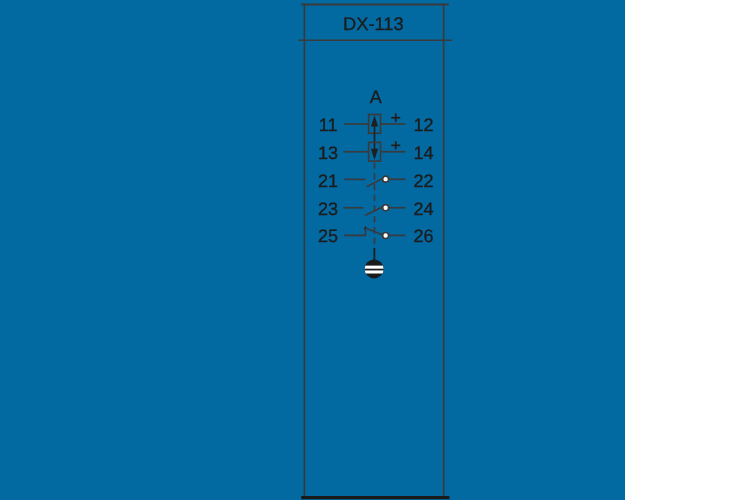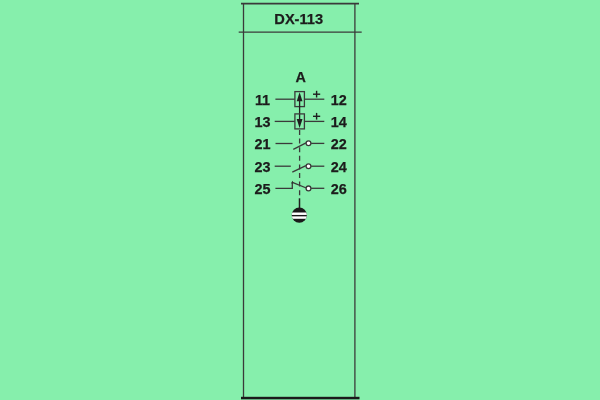--- a/index.html
+++ b/index.html
@@ -1,16 +1,16 @@
 <!DOCTYPE html>
 <html><head>
 <meta charset="utf-8">
 <style>
   html,body{margin:0;padding:0;background:#ffffff;}
-  .stage{position:relative;width:600px;height:400px;background:#86efac;overflow:hidden;font-weight:bold;}
+  .stage{position:relative;width:500px;height:400px;background:#0369a1;overflow:hidden;}
   svg{position:absolute;left:0;top:0;}
   text{font-family:"Liberation Sans",sans-serif;fill:#1c1c1c;stroke:#1c1c1c;stroke-width:0.25px;}
 </style>
 </head>
 <body>
 <div class="stage">
 <svg width="600" height="400" viewBox="0 0 600 400">
   <defs>
     <clipPath id="gclip">
           <circle cx="299.3" cy="215.1" r="7.6"></circle>

